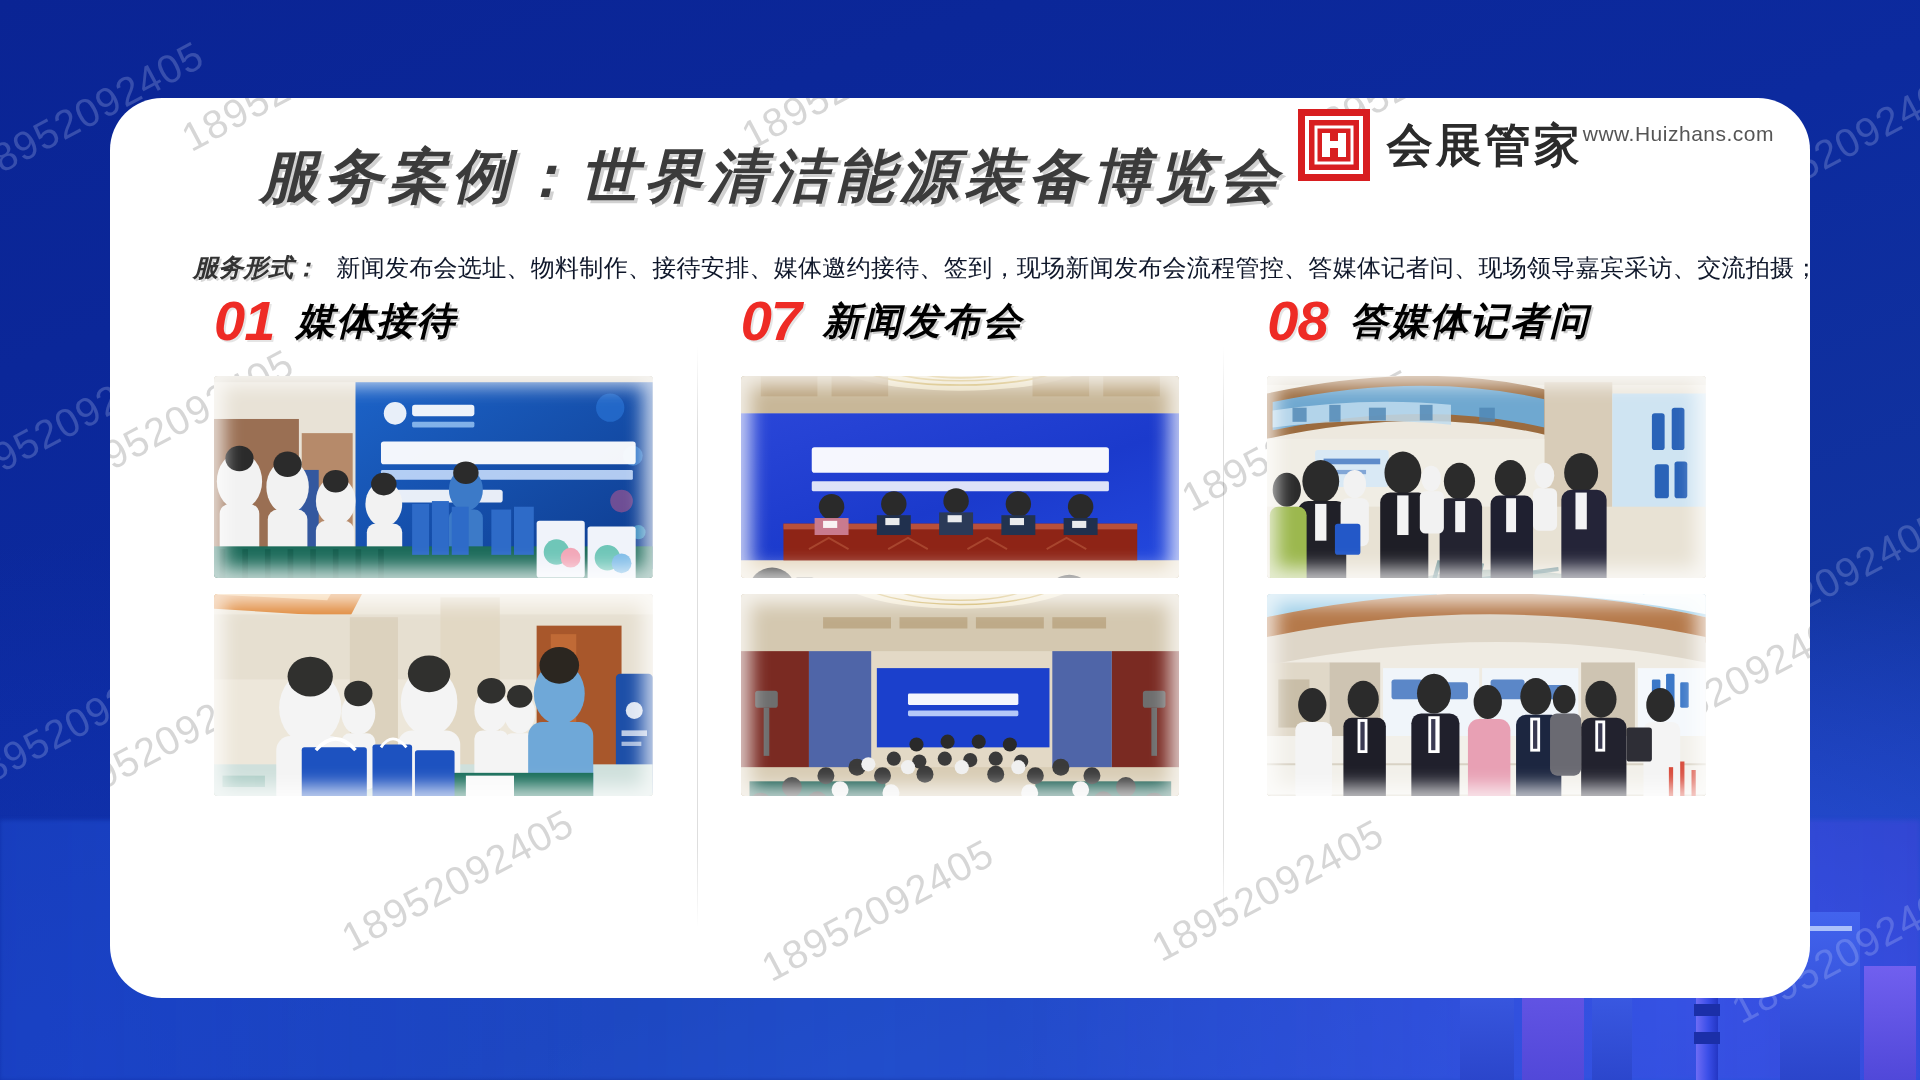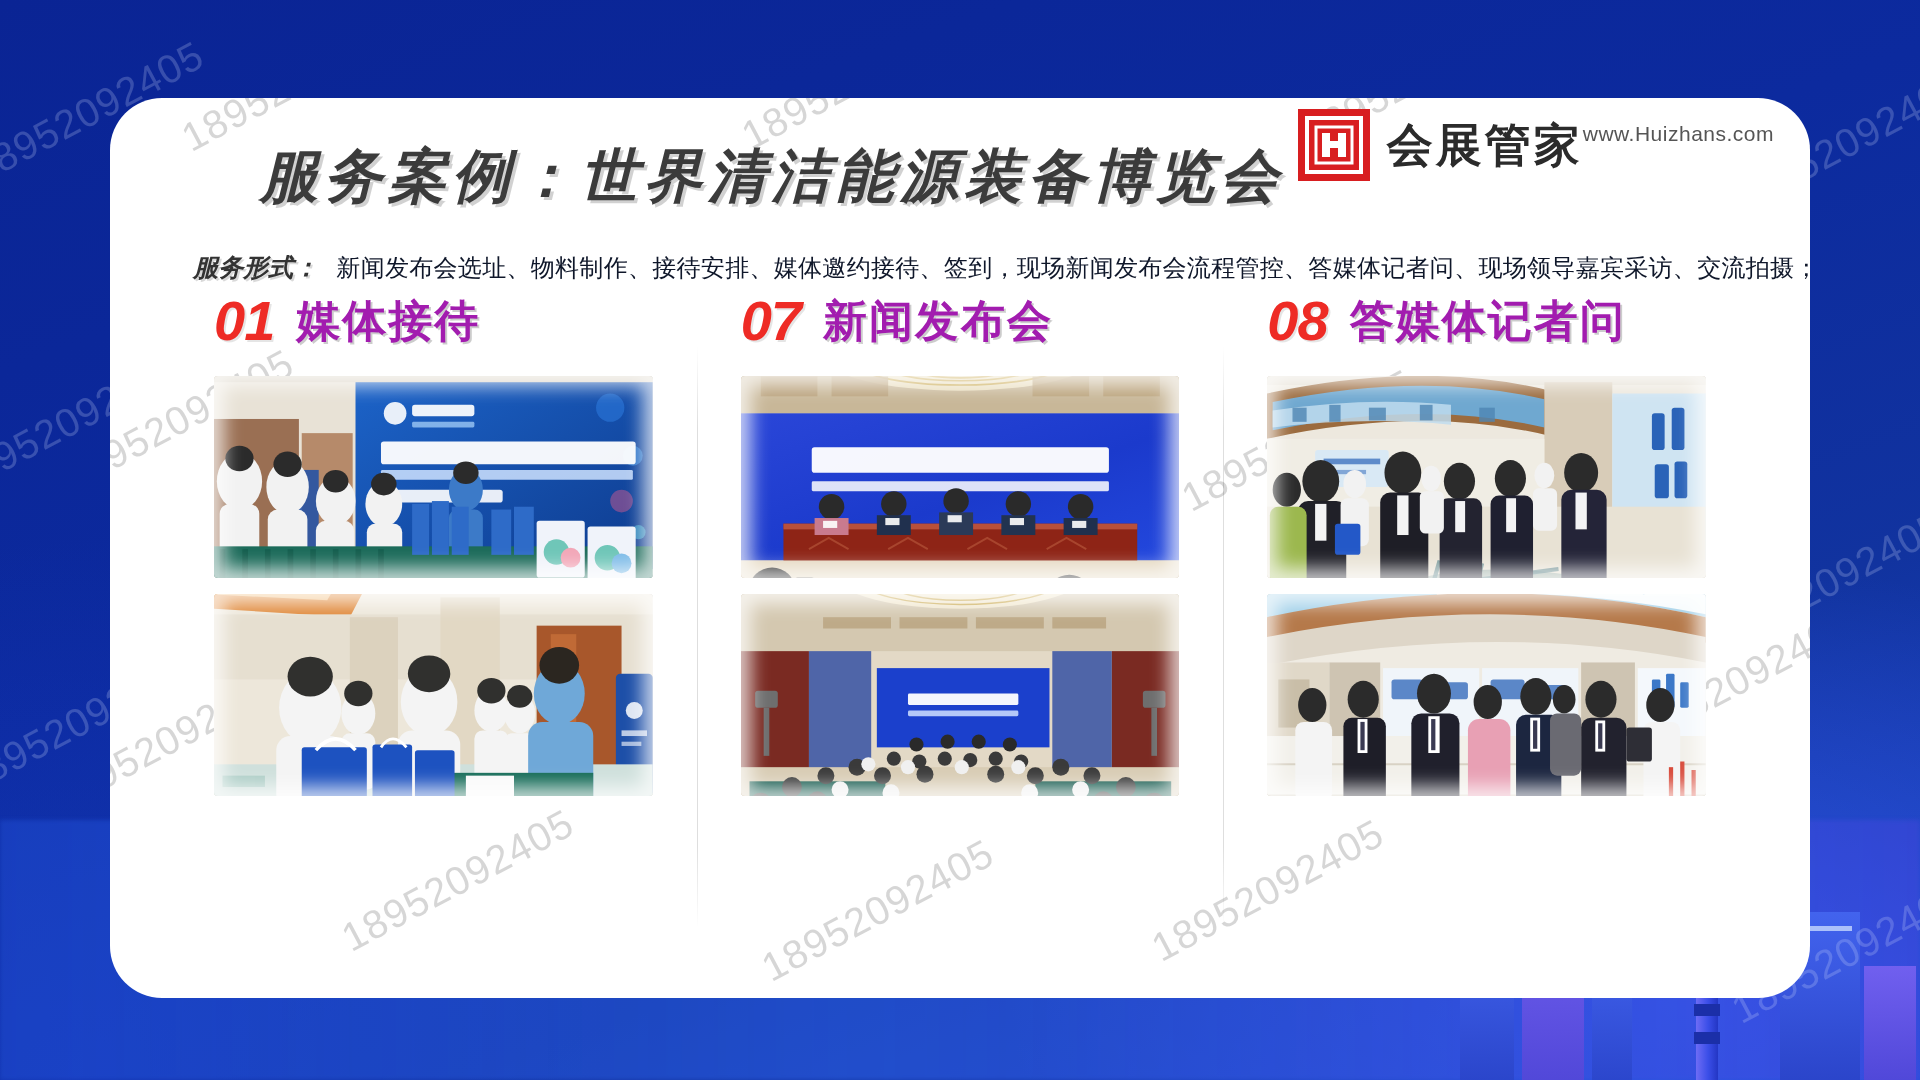--- a/index.html
+++ b/index.html
@@ -83,21 +83,21 @@
     background:linear-gradient(180deg, rgba(0,0,0,0) 0%, rgba(0,0,0,.13) 14%, rgba(0,0,0,.13) 86%, rgba(0,0,0,0) 100%);
   }
 
   .sec-head{ display:flex; align-items:center; gap:22px; height:66px; margin-bottom:22px; }
   .sec-num{
     font-size:56px; font-weight:bold; font-style:italic; color:#EE2B25;
     letter-spacing:-1px; line-height:1;
     text-shadow:2px 2px 0 rgba(0,0,0,.10);
   }
   .sec-label{
-    font-size:44px; font-weight:bold; color:#a21caf;
+    font-size:38px; font-weight:bold; font-style:italic; color:#000000;
     letter-spacing:2px; line-height:1;
     text-shadow:2px 2px 0 rgba(0,0,0,.20);
   }
 
   .shots{ display:flex; flex-direction:column; gap:16px; }
   .shot{
     width:100%; height:202px; border-radius:4px; overflow:hidden;
     position:relative; background:#ccc;
     box-shadow:0 0 14px 6px rgba(255,255,255,.9) inset;
   }

